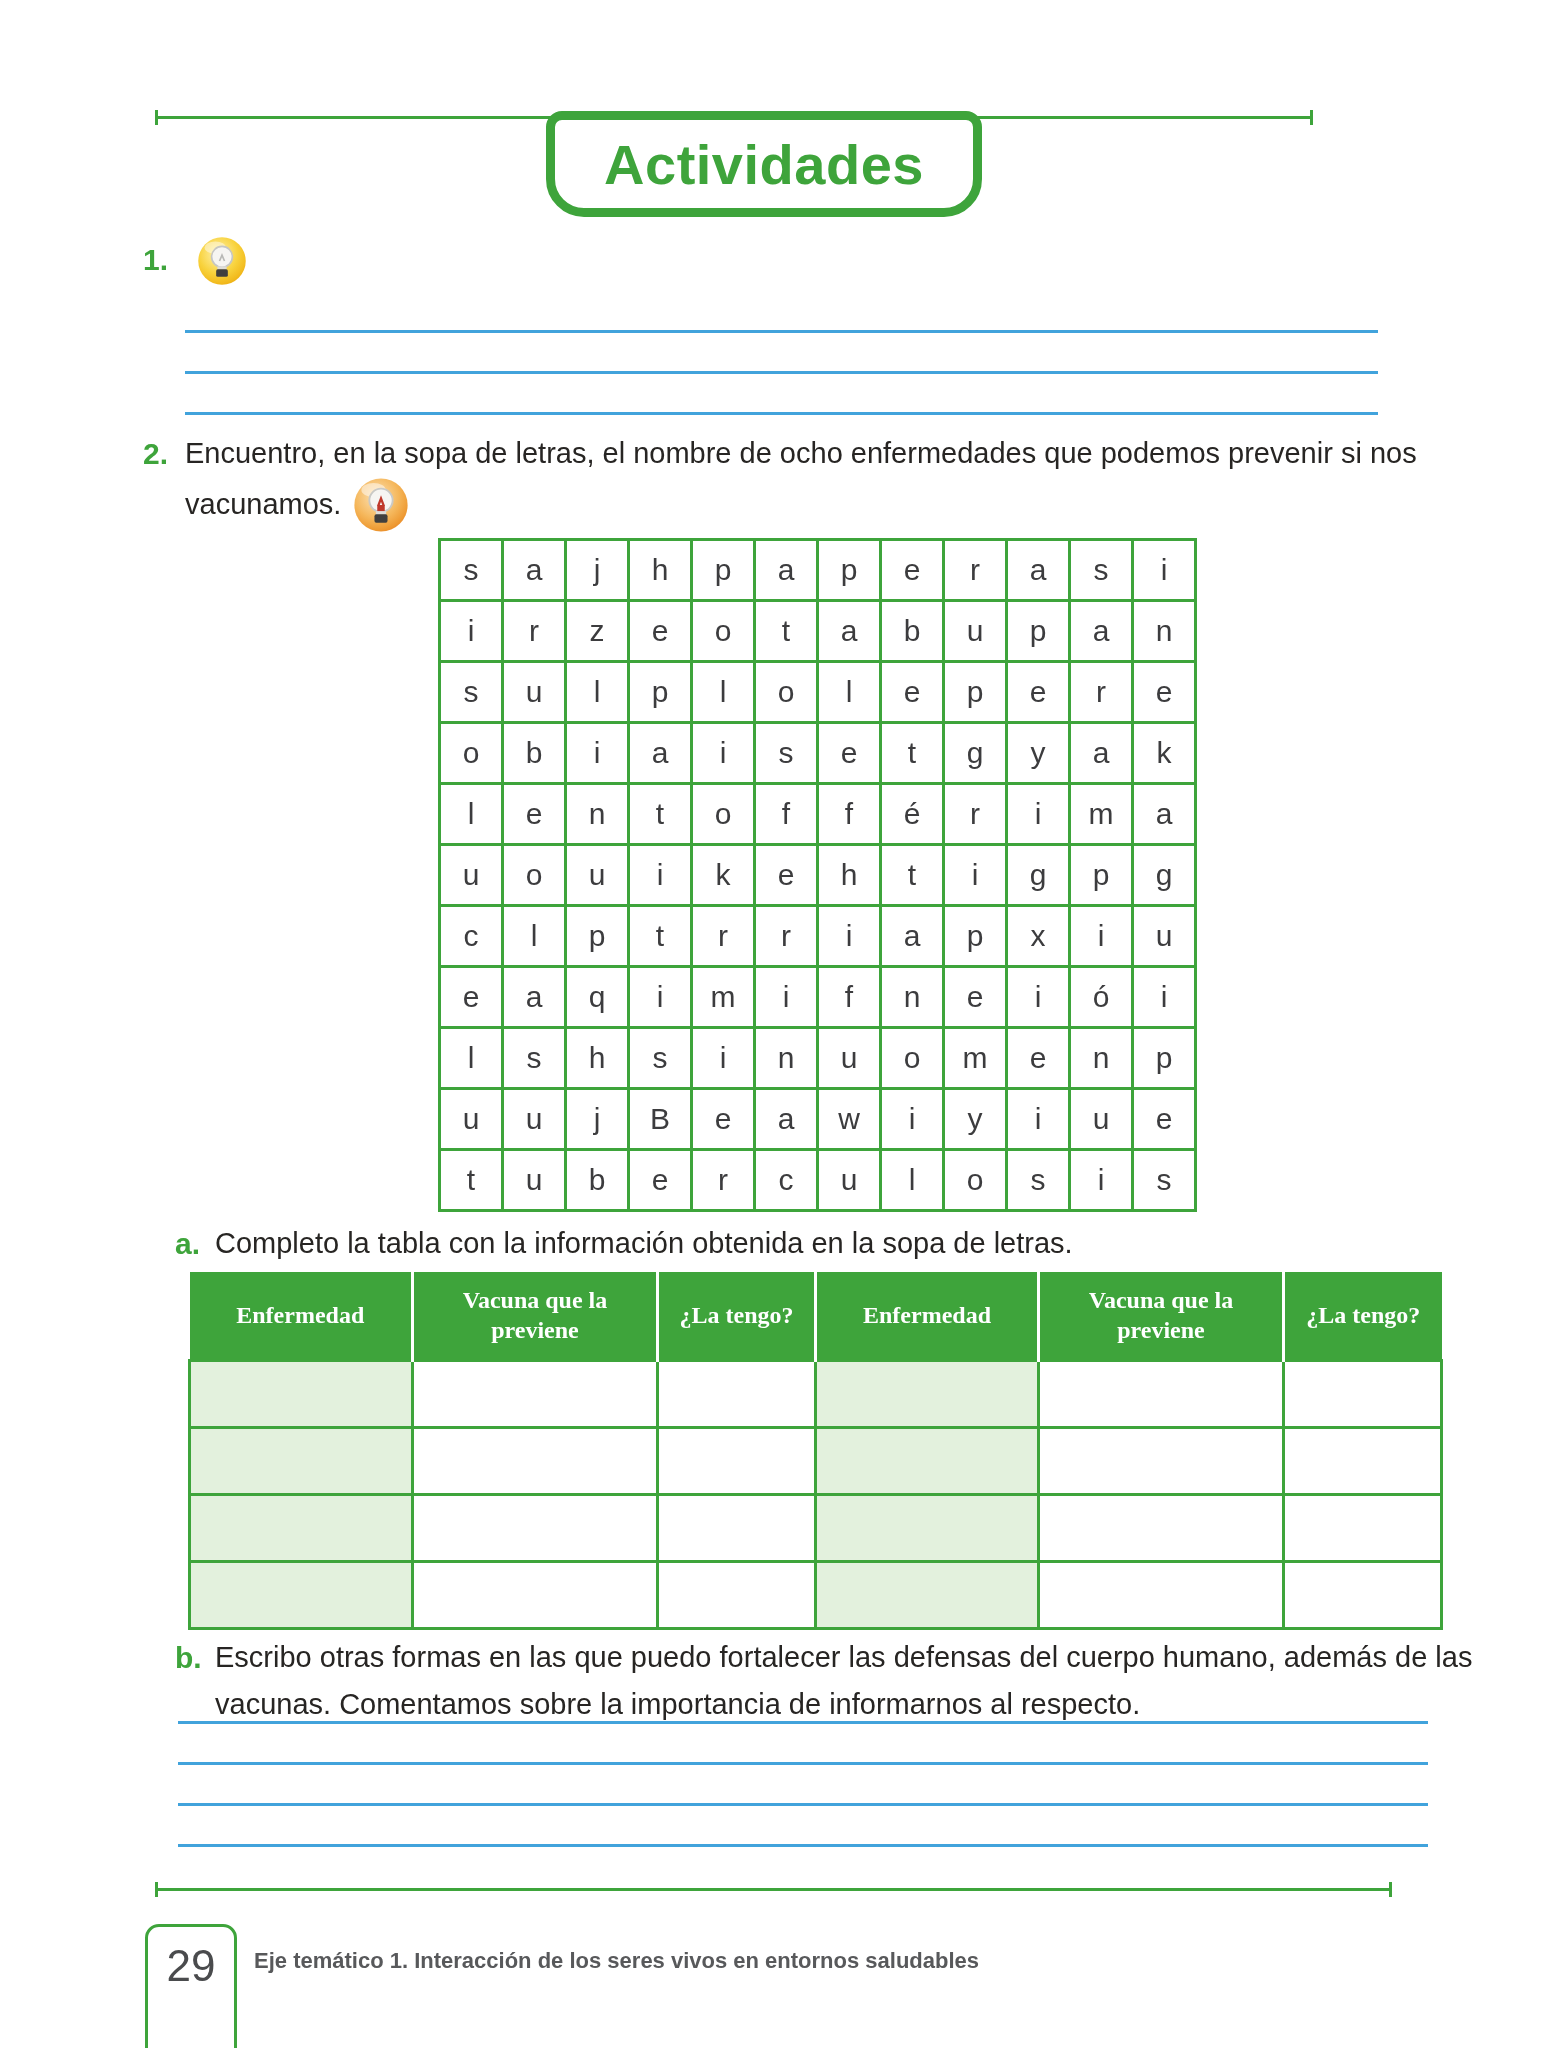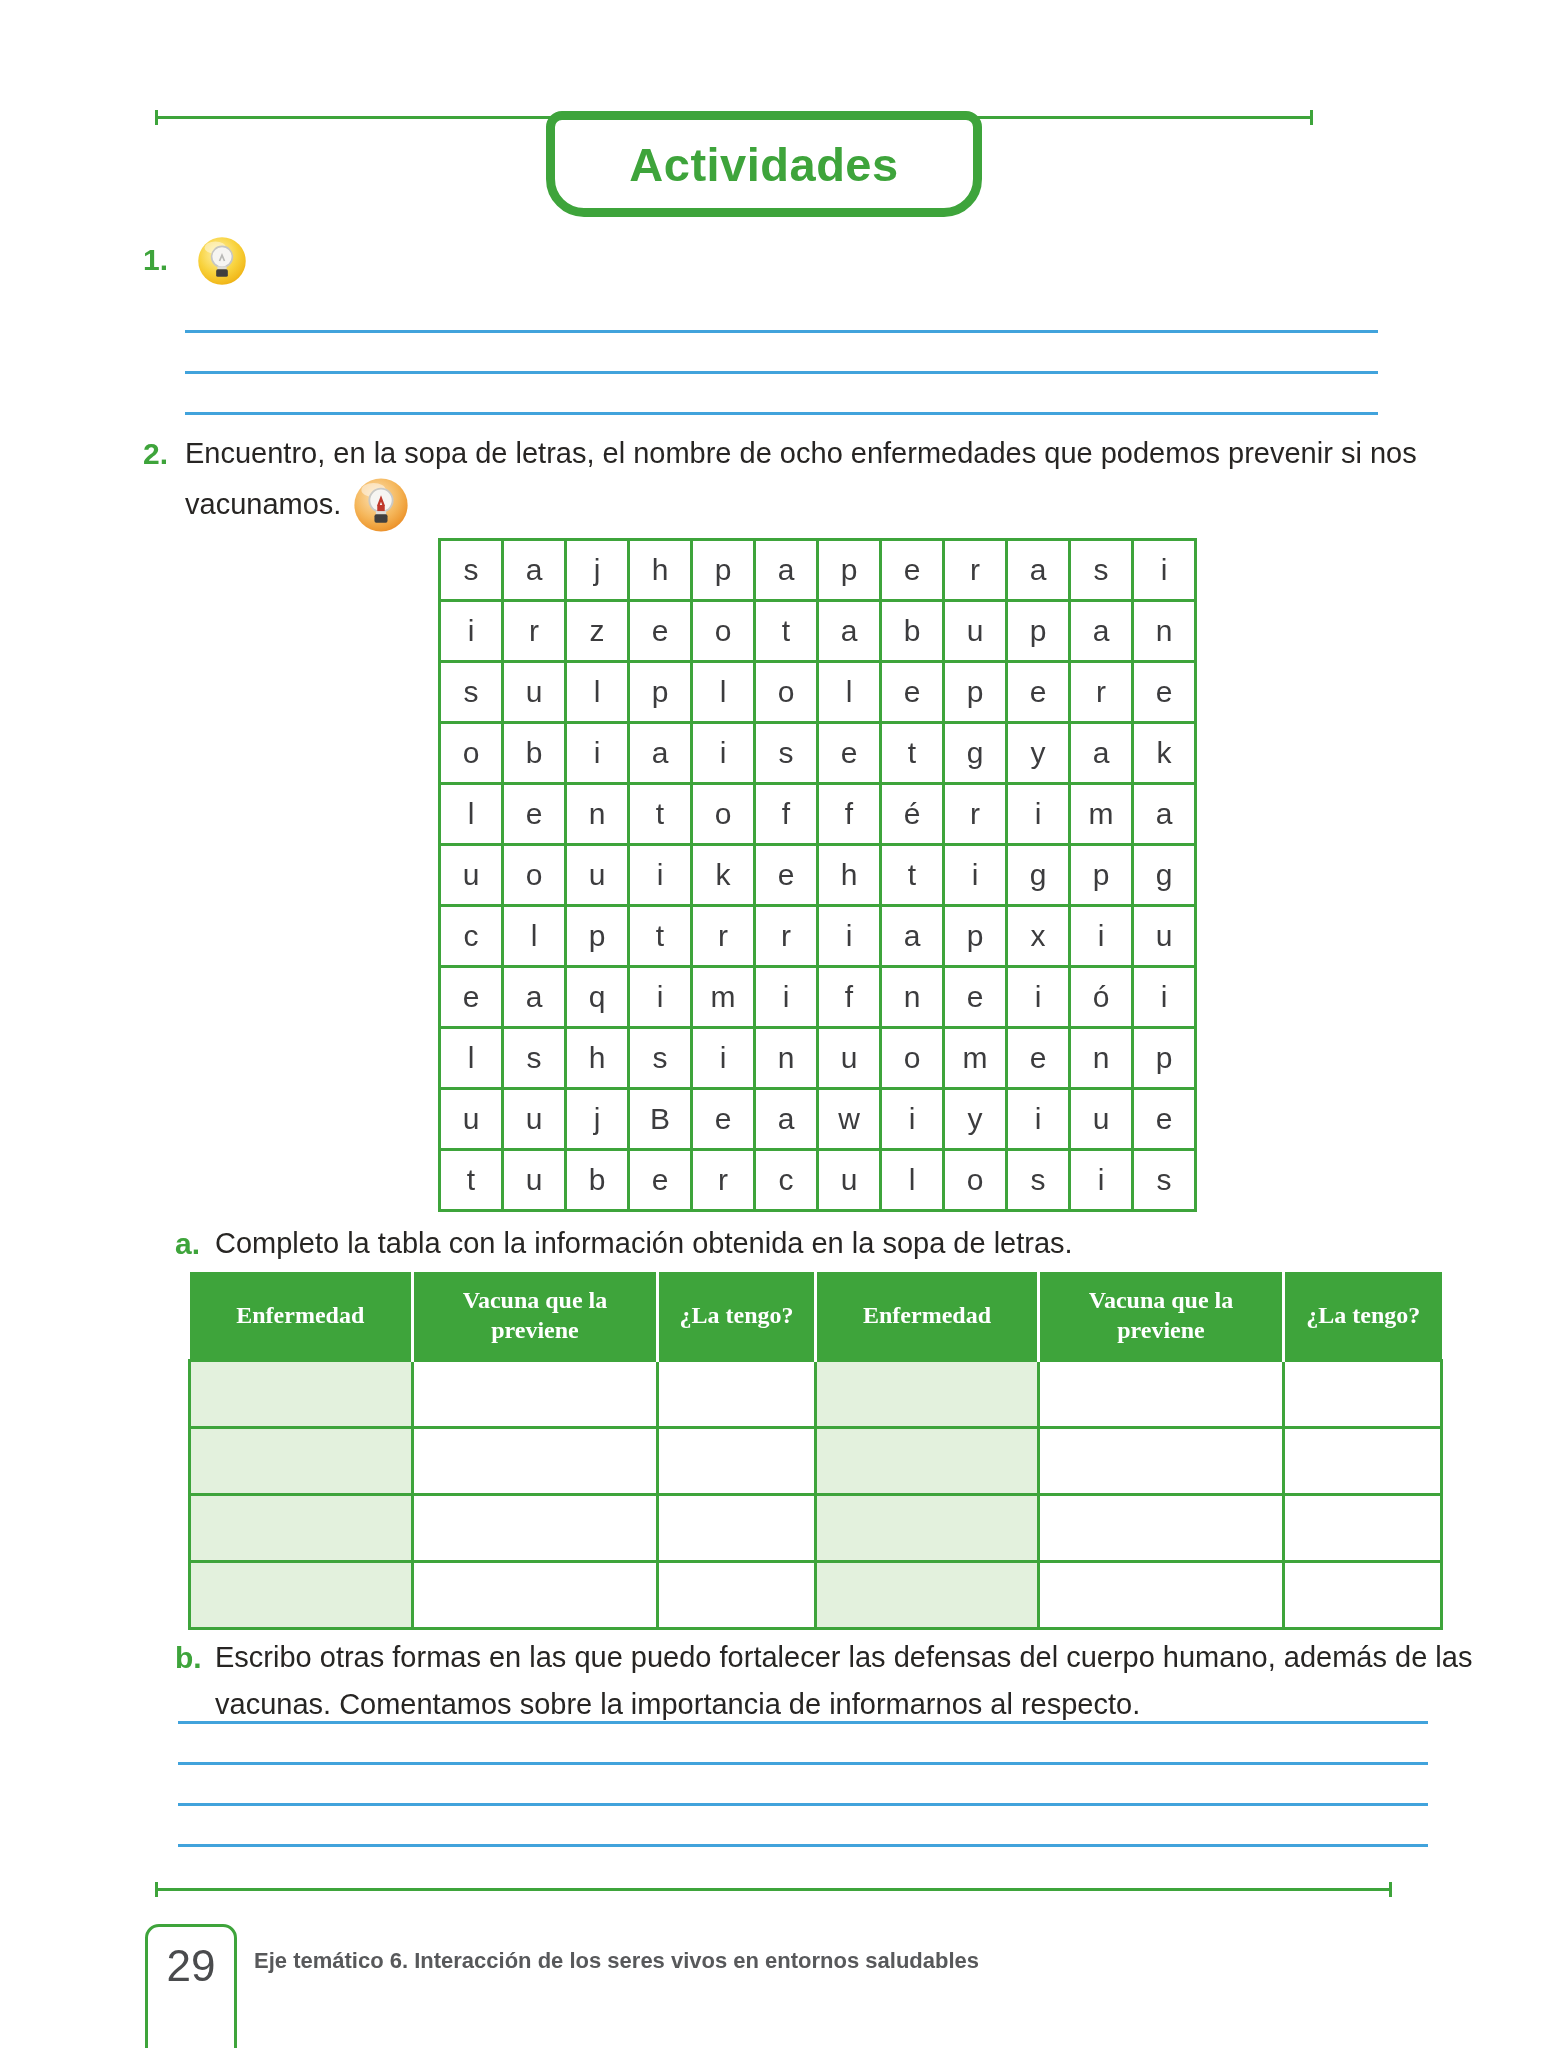--- a/index.html
+++ b/index.html
@@ -20,21 +20,21 @@
   .rule::before{left:0;}
   .rule::after{right:0;}
   #top-rule{left:155px;top:116px;width:1158px;}
   #bottom-rule{left:155px;top:1888px;width:1237px;}
 
   .title-box{
     position:absolute;left:546px;top:111px;width:436px;height:106px;box-sizing:border-box;
     border:9px solid var(--green);border-radius:16px 16px 38px 38px;background:#fff;
     display:flex;align-items:center;justify-content:center;z-index:2;
   }
-  .title-box .ttl{font-size:47px;font-weight:700;color:var(--green);letter-spacing:.5px;}
+  .title-box .ttl{font-size:56px;font-weight:700;color:var(--green);letter-spacing:.5px;}
 
   .item{
     position:absolute;display:flex;align-items:flex-start;
     color:var(--text);font-size:29px;line-height:1.62;
   }
   .item .num{color:var(--green);font-weight:700;flex:0 0 42px;font-size:30px;}
   .item.sub .num{flex:0 0 40px;}
   #item1{left:143px;top:236px;width:1330px;}
   #item2{left:143px;top:430px;width:1304px;}
   #sub-a{left:175px;top:1220px;width:1300px;}
@@ -374,15 +374,15 @@
       <div class="write-line"></div>
       <div class="write-line"></div>
       <div class="write-line"></div>
     </div>
 
   <div id="bottom-rule" class="rule"></div>
 
   <div id="pagenum-box">
     <span>29</span>
   </div>
-  <div id="footer-caption">Eje temático 6. Interacción de los seres vivos en entornos saludables</div>
+  <div id="footer-caption">Eje temático 1. Interacción de los seres vivos en entornos saludables</div>
 
 </div>
 
 </body></html>

